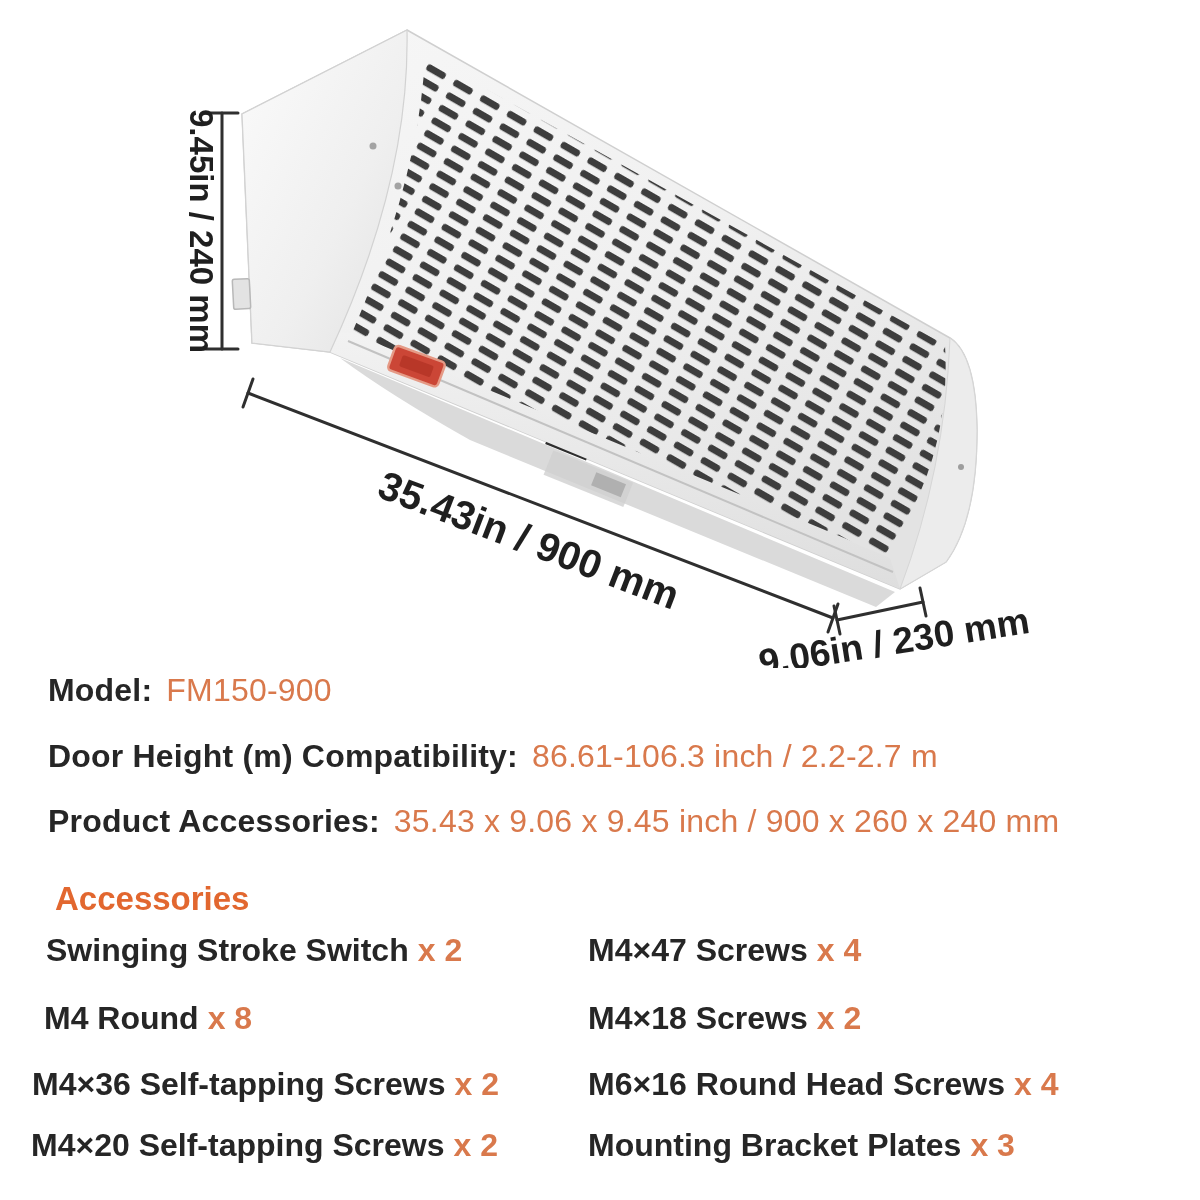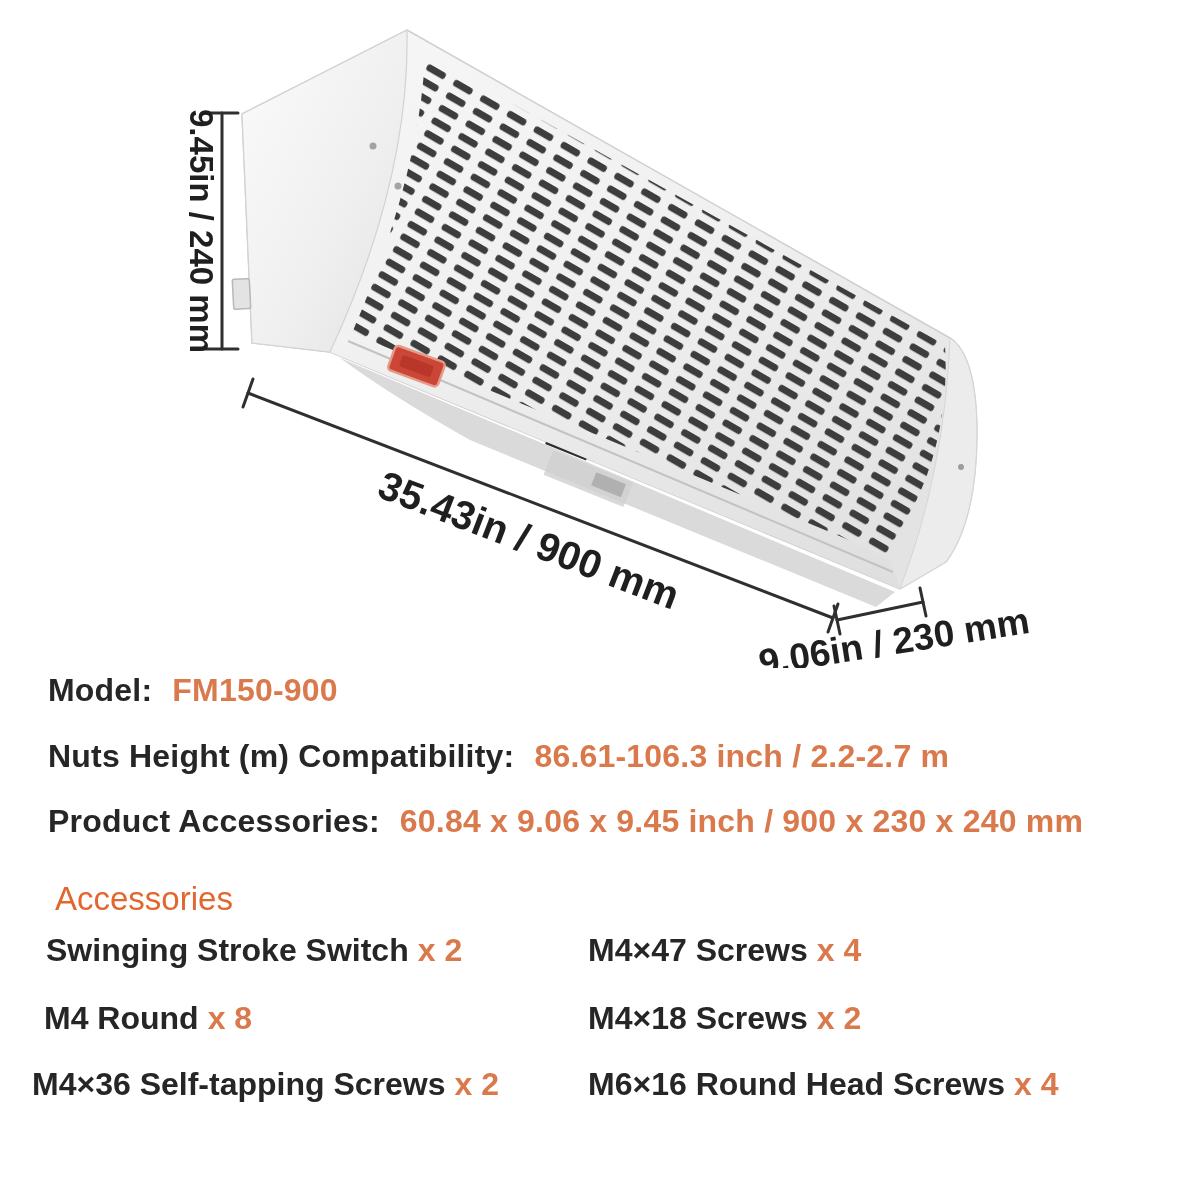--- a/index.html
+++ b/index.html
@@ -5,23 +5,23 @@
   html,body{margin:0;padding:0;}
   body{
     width:1200px;height:1200px;position:relative;background:#ffffff;
     font-family:"Liberation Sans", sans-serif;overflow:hidden;
   }
   .stage{position:absolute;inset:0;}
   .spec-line{
     position:absolute;left:48px;font-size:32px;font-weight:700;color:#262626;
     white-space:nowrap;letter-spacing:0.2px;
   }
-  .spec-value{color:#d9794c;margin-left:20px;font-weight:700;}
+  .spec-value{color:#d9794c;margin-left:14px;font-weight:400;}
   .acc-heading{
-    position:absolute;left:55px;top:880px;font-size:33px;font-weight:400;color:#e2672f;
+    position:absolute;left:55px;top:880px;font-size:33px;font-weight:700;color:#e2672f;
   }
   .acc-item{
     position:absolute;font-size:32px;font-weight:700;color:#262626;white-space:nowrap;
   }
   .acc-qty{color:#d9794c;margin-left:9px;}
   svg text{
     font-family:"Liberation Sans", sans-serif;
     font-weight:600;
     fill:#1f1f1f;
   }
@@ -109,24 +109,24 @@
     <text transform="translate(190,231) rotate(90)" font-size="33" text-anchor="middle">9.45in / 240 mm</text>
     <text transform="translate(524,553) rotate(21)" font-size="40" text-anchor="middle">35.43in / 900 mm</text>
     <text transform="translate(896,654) rotate(-9)" font-size="37" text-anchor="middle">9.06in / 230 mm</text>
   </svg>
 
   
   <div class="spec-line" style="top:672px">
     <span>Model:</span><span class="spec-value">FM150-900</span>
   </div>
   <div class="spec-line" style="top:738px">
-    <span>Nuts Height (m) Compatibility:</span><span class="spec-value">86.61-106.3 inch / 2.2-2.7 m</span>
+    <span>Door Height (m) Compatibility:</span><span class="spec-value">86.61-106.3 inch / 2.2-2.7 m</span>
   </div>
   <div class="spec-line" style="top:803px">
-    <span>Product Accessories:</span><span class="spec-value">60.84 x 9.06 x 9.45 inch / 900 x 230 x 240 mm</span>
+    <span>Product Accessories:</span><span class="spec-value">35.43 x 9.06 x 9.45 inch / 900 x 260 x 240 mm</span>
   </div>
 
   
   <div class="acc-heading">Accessories</div>
 
   <div class="acc-item" style="left:46px;top:932px">
     <span>Swinging Stroke Switch</span><span class="acc-qty">x 2</span>
   </div>
   <div class="acc-item" style="left:588px;top:932px">
     <span>M4×47 Screws</span><span class="acc-qty">x 4</span>
@@ -139,14 +139,20 @@
     <span>M4×18 Screws</span><span class="acc-qty">x 2</span>
   </div>
 
   <div class="acc-item" style="left:32px;top:1066px">
     <span>M4×36 Self-tapping Screws</span><span class="acc-qty">x 2</span>
   </div>
   <div class="acc-item" style="left:588px;top:1066px">
     <span>M6×16 Round Head Screws</span><span class="acc-qty">x 4</span>
   </div>
 
+  <div class="acc-item" style="left:31px;top:1127px">
+    <span>M4×20 Self-tapping Screws</span><span class="acc-qty">x 2</span>
+  </div>
+  <div class="acc-item" style="left:588px;top:1127px">
+    <span>Mounting Bracket Plates</span><span class="acc-qty">x 3</span>
+  </div>
 
 </div>
 
 </body></html>

